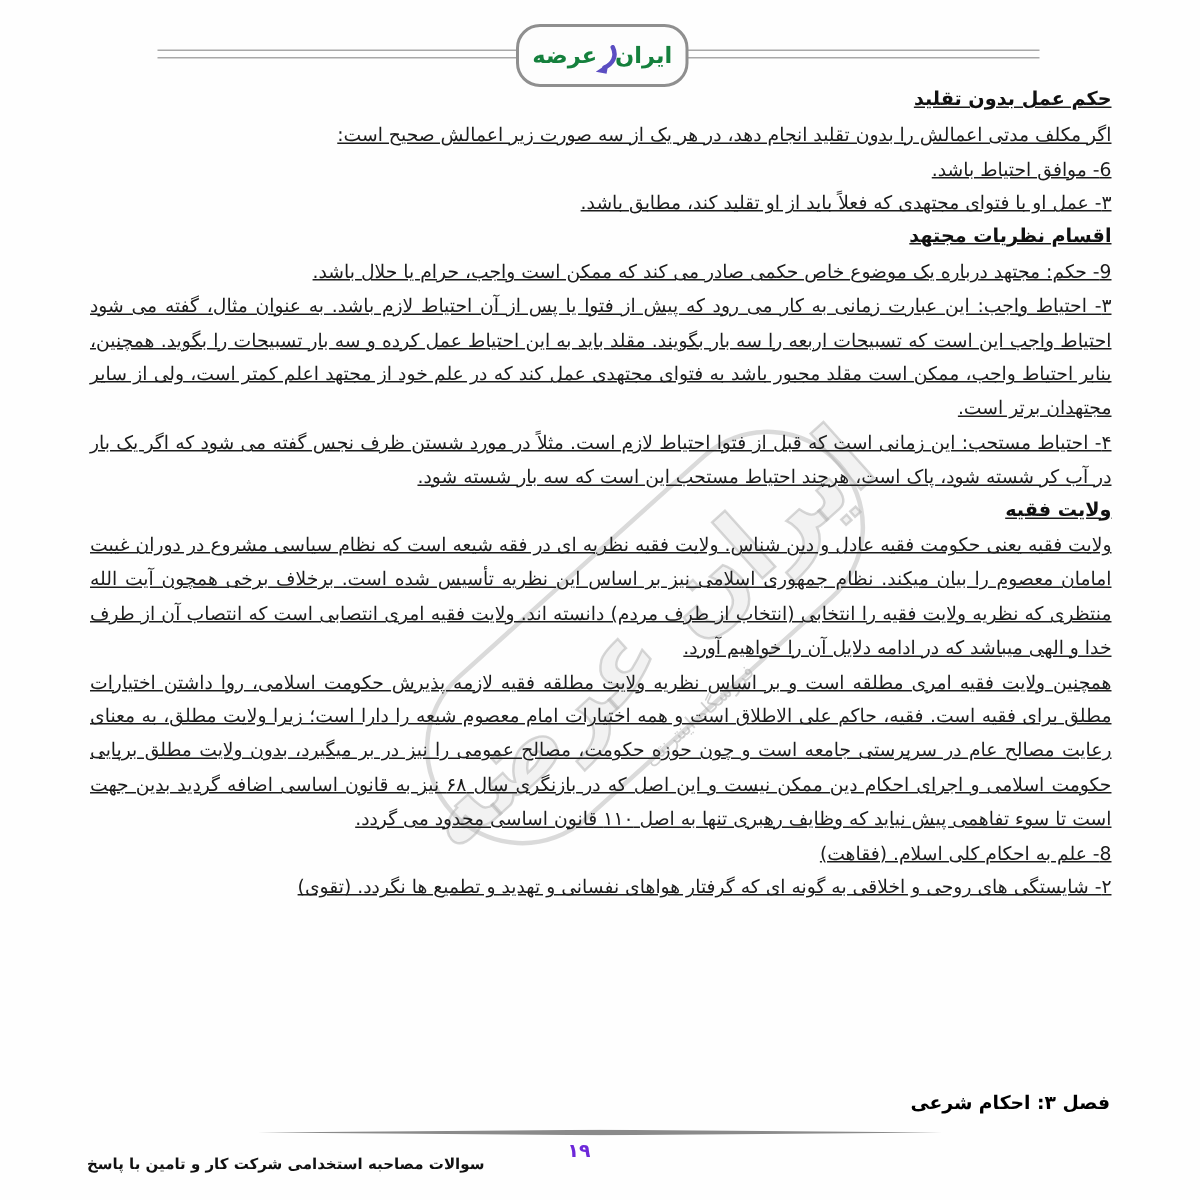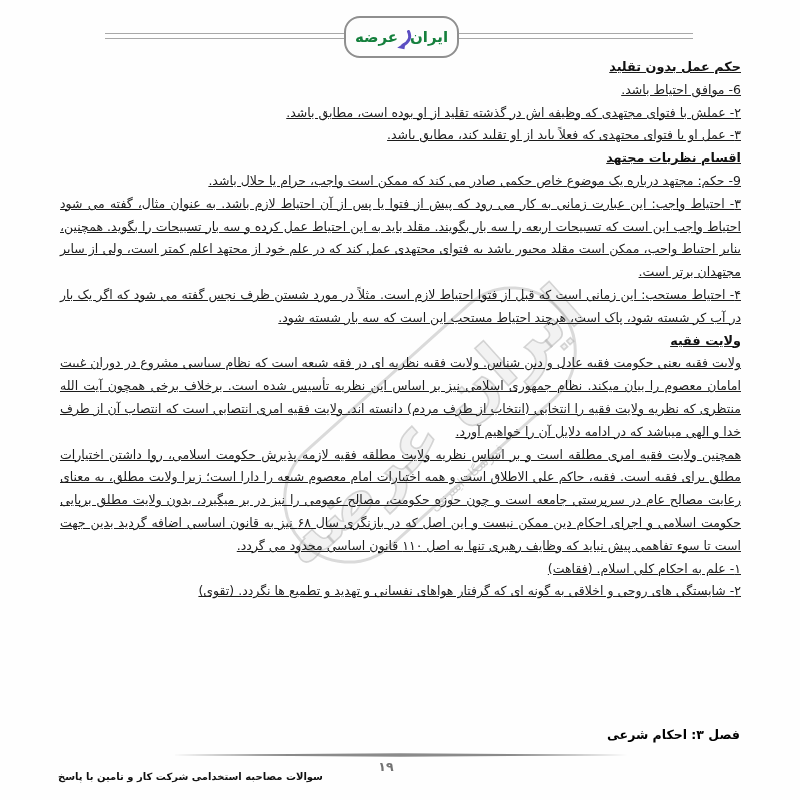--- a/index.html
+++ b/index.html
@@ -106,21 +106,21 @@
     left: 172px; top: 753px;
     z-index: 2;
   }
   .page-number {
     position: absolute;
     left: 0; top: 759px;
     width: 772px;
     text-align: center;
     font-size: 12.5px;
     font-weight: bold;
-    color: #737373;
+    color: #6d28d9;
     z-index: 2;
   }
   .footer-right {
     position: absolute;
     right: 60px; top: 727px;
     direction: rtl;
     font-size: 12.5px;
     font-weight: bold;
     color: #000000;
     z-index: 2;
@@ -153,33 +153,33 @@
   <div class="watermark">
     <div class="wm-pill">
       <span class="wm-text">ایران عرضه</span>
     </div>
     <div class="wm-sub">فروشگاه اینترنتی</div>
   </div>
 
   <main class="content" dir="rtl">
 
     <h2>حکم عمل بدون تقلید</h2>
+    <p>اگر مکلف مدتی اعمالش را بدون تقلید انجام دهد، در هر یک از سه صورت زیر اعمالش صحیح است:</p>
     <p>6- موافق احتیاط باشد.</p>
-    <p>۲- عملش با فتوای مجتهدی که وظیفه اش در گذشته تقلید از او بوده است، مطابق باشد.</p>
     <p>۳- عمل او با فتوای مجتهدی که فعلاً باید از او تقلید کند، مطابق باشد.</p>
 
     <h2>اقسام نظریات مجتهد</h2>
     <p>9- حکم: مجتهد درباره یک موضوع خاص حکمی صادر می کند که ممکن است واجب، حرام یا حلال باشد.</p>
     <p>۳- احتیاط واجب: این عبارت زمانی به کار می رود که پیش از فتوا یا پس از آن احتیاط لازم باشد. به عنوان مثال، گفته می شود احتیاط واجب این است که تسبیحات اربعه را سه بار بگویند. مقلد باید به این احتیاط عمل کرده و سه بار تسبیحات را بگوید. همچنین، بنابر احتیاط واجب، ممکن است مقلد مجبور باشد به فتوای مجتهدی عمل کند که در علم خود از مجتهد اعلم کمتر است، ولی از سایر مجتهدان برتر است.</p>
     <p>۴- احتیاط مستحب: این زمانی است که قبل از فتوا احتیاط لازم است. مثلاً در مورد شستن ظرف نجس گفته می شود که اگر یک بار در آب کر شسته شود، پاک است، هرچند احتیاط مستحب این است که سه بار شسته شود.</p>
 
     <h2>ولایت فقیه</h2>
     <p>ولایت فقیه یعنی حکومت فقیه عادل و دین شناس. ولایت فقیه نظریه ای در فقه شیعه است که نظام سیاسی مشروع در دوران غیبت امامان معصوم را بیان میکند. نظام جمهوری اسلامی نیز بر اساس این نظریه تأسیس شده است. برخلاف برخی همچون آیت الله منتظری که نظریه ولایت فقیه را انتخابی (انتخاب از طرف مردم) دانسته اند. ولایت فقیه امری انتصابی است که انتصاب آن از طرف خدا و الهی میباشد که در ادامه دلایل آن را خواهیم آورد.</p>
     <p>همچنین ولایت فقیه امری مطلقه است و بر اساس نظریه ولایت مطلقه فقیه لازمه پذیرش حکومت اسلامی، روا داشتن اختیارات مطلق برای فقیه است. فقیه، حاکم علی الاطلاق است و همه اختیارات امام معصوم شیعه را دارا است؛ زیرا ولایت مطلق، به معنای رعایت مصالح عام در سرپرستی جامعه است و چون حوزه حکومت، مصالح عمومی را نیز در بر میگیرد، بدون ولایت مطلق برپایی حکومت اسلامی و اجرای احکام دین ممکن نیست و این اصل که در بازنگری سال ۶۸ نیز به قانون اساسی اضافه گردید بدین جهت است تا سوء تفاهمی پیش نیاید که وظایف رهبری تنها به اصل ۱۱۰ قانون اساسی محدود می گردد.</p>
-    <p>۱- علم به احکام کلی اسلام. (فقاهت)</p>
+    <p>8- علم به احکام کلی اسلام. (فقاهت)</p>
     <p>۲- شایستگی های روحی و اخلاقی به گونه ای که گرفتار هواهای نفسانی و تهدید و تطمیع ها نگردد. (تقوی)</p>
 
   </main>
 
   <svg class="footer-rule" width="456" height="4" viewBox="0 0 456 4">
     <polygon points="0,2 228,0.2 456,2 228,3.8" fill="#8a8a8a"></polygon>
   </svg>
   <div class="page-number">۱۹</div>
   <div class="footer-right">فصل ۳: احکام شرعی</div>
   <div class="footer-left">سوالات مصاحبه استخدامی شرکت کار و تامین با پاسخ</div>

